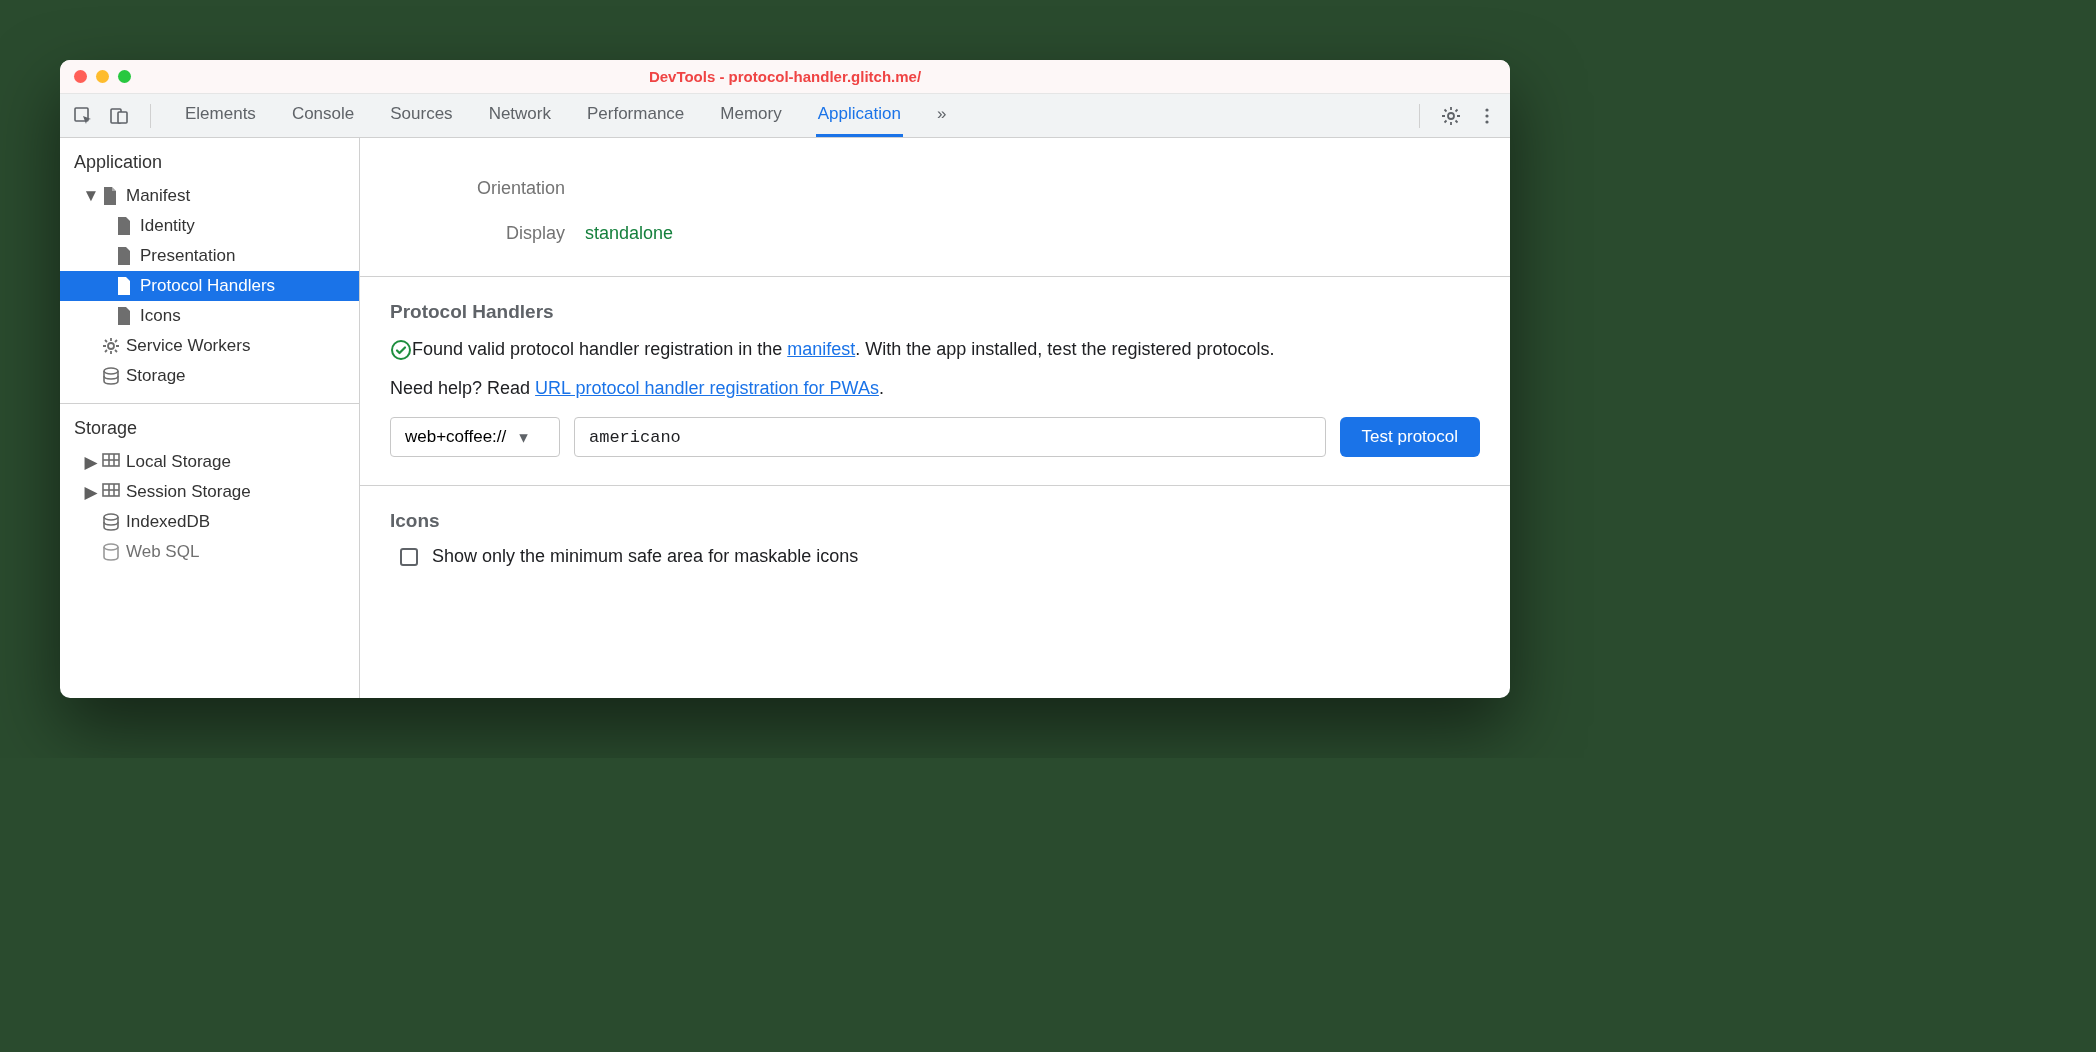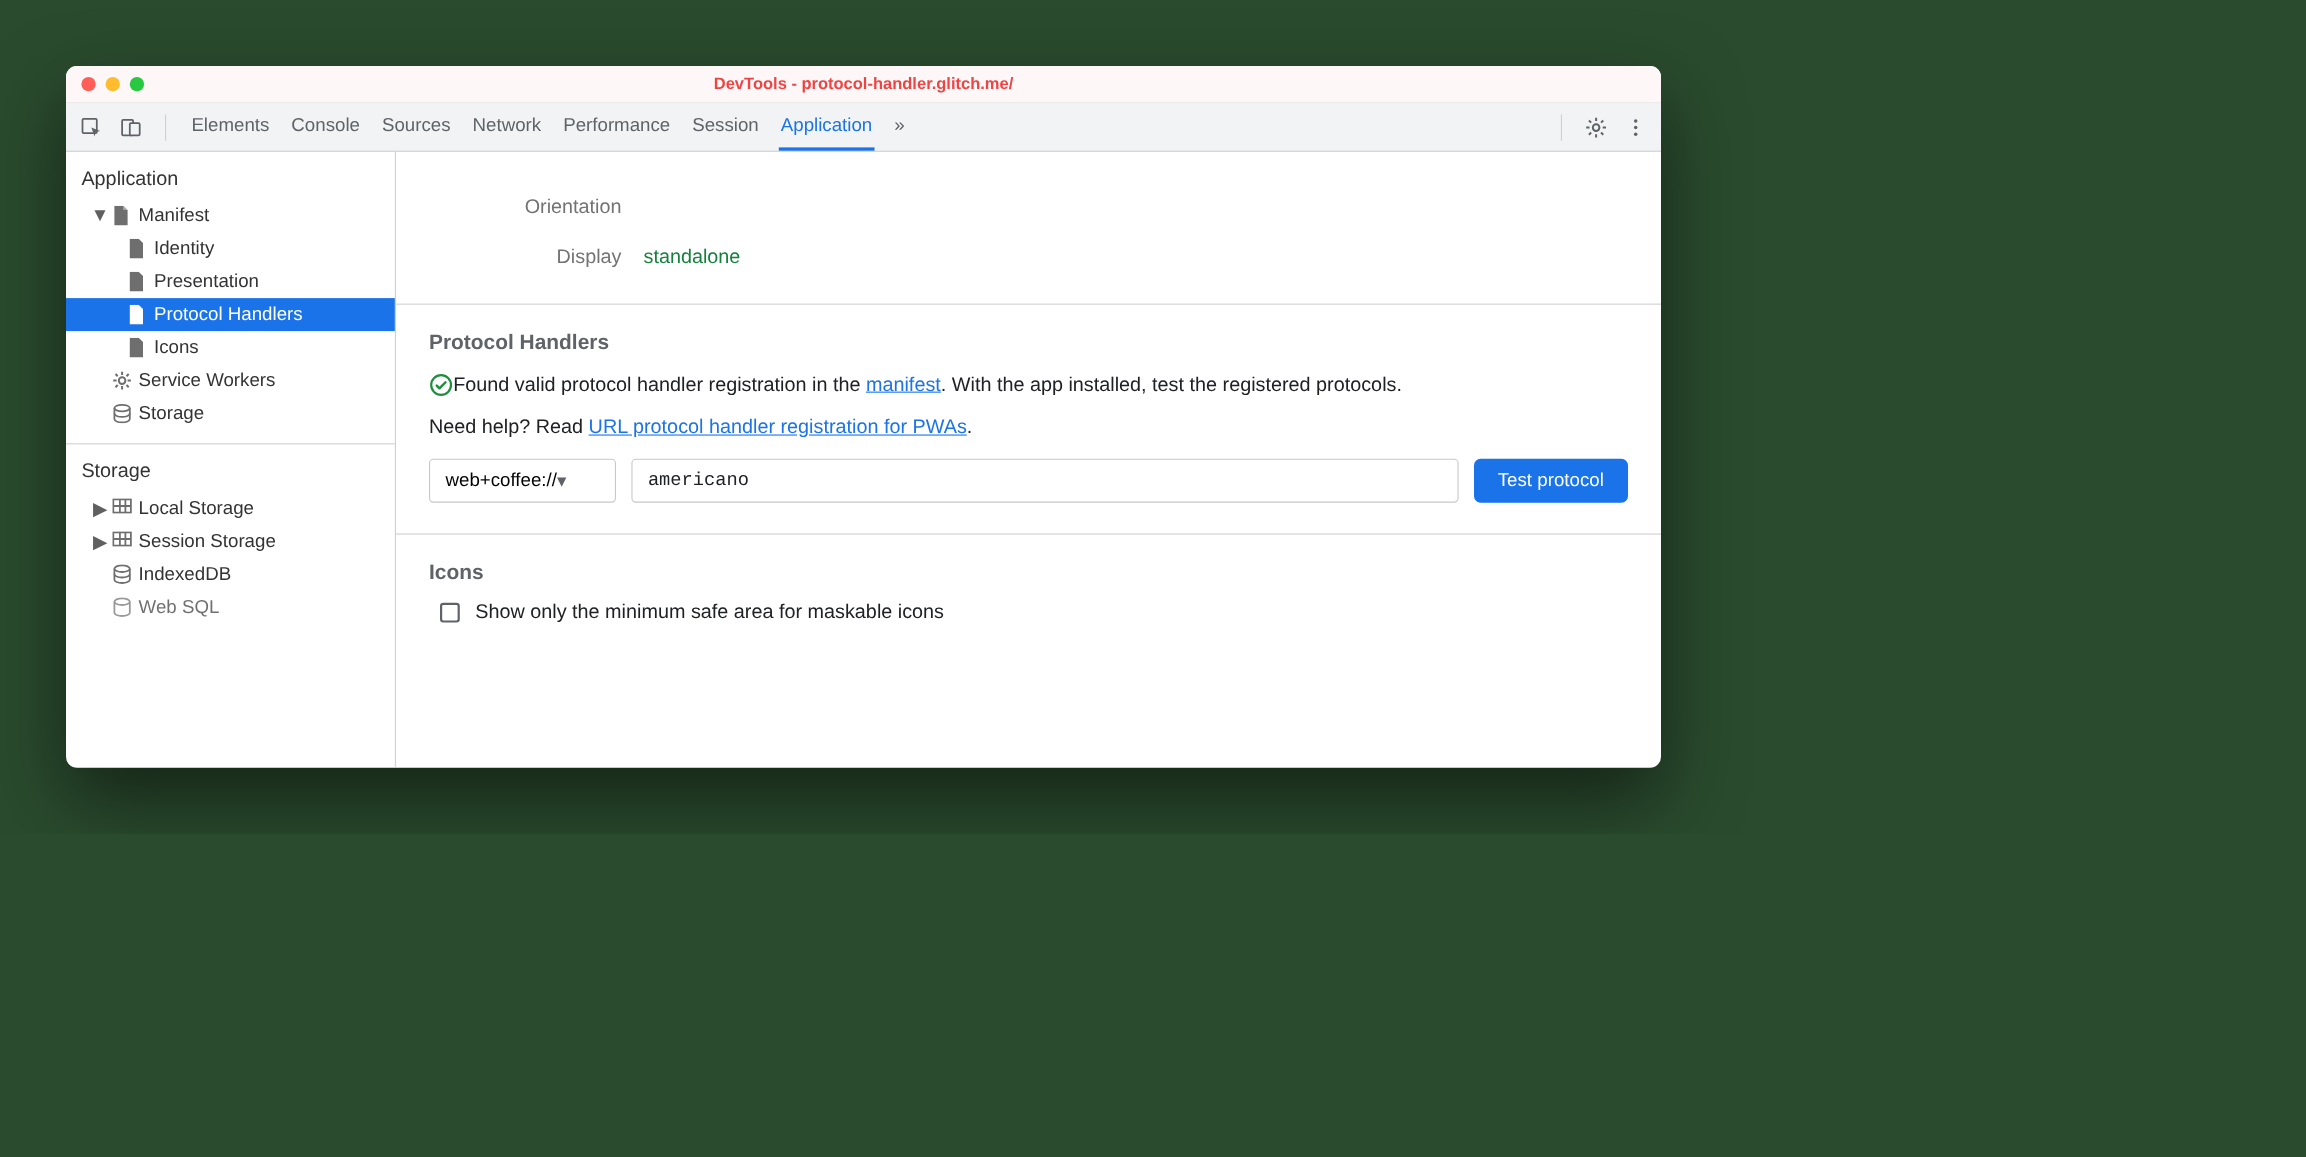--- a/index.html
+++ b/index.html
@@ -41,21 +41,21 @@
     border-bottom: 1px solid #d0d0d0;
     display: flex;
     align-items: center;
     padding: 0 10px;
     gap: 10px;
   }
   .toolbar-icon {
     width: 26px; height: 26px; display: flex; align-items: center; justify-content: center;
     color: #5f6368;
   }
-  .tabs { display: flex; align-items: stretch; height: 100%; gap: 16px; margin-left: 3px; flex: 1; }
+  .tabs { display: flex; align-items: stretch; height: 100%; gap: 32px; margin-left: 14px; flex: 1; }
   .tab {
     display: flex; align-items: center; font-size: 17px; color: #5f6368;
     border-bottom: 3px solid transparent; padding: 0 2px; cursor: default;
   }
   .tab.active { color: #1a73e8; border-bottom-color: #1a73e8; }
   .toolbar-divider { width: 1px; height: 24px; background: #d0d0d0; margin: 0 8px; }
   .body { display: flex; height: 560px; }
   .sidebar { width: 300px; border-right: 1px solid #d0d0d0; overflow: hidden; }
   .sidebar-section { padding: 10px 0 6px; }
   .sidebar-heading { font-size: 18px; color: #333; padding: 4px 14px 8px; }
@@ -78,21 +78,21 @@
   .kv-value { color: #15803d; }
   .section { border-top: 1px solid #d0d0d0; padding: 24px 30px 28px; }
   .section h3 { font-size: 19px; font-weight: 700; color: #5f6368; margin-bottom: 14px; }
   .status-line { display: flex; align-items: flex-start; font-size: 18px; color: #202124; line-height: 1.4; }
   .check-icon { flex: none; width: 22px; height: 22px; margin-top: 2px; }
   .status-text a, .help-text a { color: #1a73e8; text-decoration: underline; }
   .help-text { margin-top: 16px; font-size: 18px; color: #202124; }
   .protocol-row { display: flex; gap: 14px; margin-top: 18px; align-items: center; }
   .combo {
     height: 40px; border: 1px solid #c8c8c8; border-radius: 4px; background: #fff;
-    display: flex; align-items: center; padding: 0 10px 0 14px; font-size: 17px; gap: 0;
+    display: flex; align-items: center; padding: 0 10px 0 14px; font-size: 17px; gap: 13px;
     min-width: 170px;
   }
   .combo .caret { color: #5f6368; }
   .text-input {
     height: 40px; flex: 1; border: 1px solid #c8c8c8; border-radius: 4px;
     padding: 0 14px; font-size: 17px; color: #202124; outline: none; font-family: Liberation Mono, monospace;
   }
   .primary-btn {
     height: 40px; padding: 0 22px; background: #1a73e8; color: #fff; border: none;
     border-radius: 6px; font-size: 17px; font-weight: 500; cursor: pointer;
@@ -130,21 +130,21 @@
           <rect x="9" y="6" width="9" height="11" rx="1" fill="#f1f3f4" stroke="#5f6368" stroke-width="1.6"></rect>
         </svg>
     </span>
     <div class="toolbar-divider"></div>
     <div class="tabs">
       <div class="tab">Elements</div>
       <div class="tab">Console</div>
       <div class="tab">Sources</div>
       <div class="tab">Network</div>
       <div class="tab">Performance</div>
-      <div class="tab">Session</div>
+      <div class="tab">Memory</div>
       <div class="tab active">Application</div>
       <div class="tab">»</div>
     </div>
     <div class="toolbar-divider"></div>
     <span class="toolbar-icon">
       <svg width="20" height="20" viewBox="0 0 20 20">
           <circle cx="10" cy="10" r="3" fill="none" stroke="#5f6368" stroke-width="1.8"></circle>
           <path d="M10 1v3M10 16v3M1 10h3M16 10h3M3.5 3.5l2 2M14.5 14.5l2 2M16.5 3.5l-2 2M5.5 14.5l-2 2" stroke="#5f6368" stroke-width="1.8"></path>
         </svg>
     </span>

